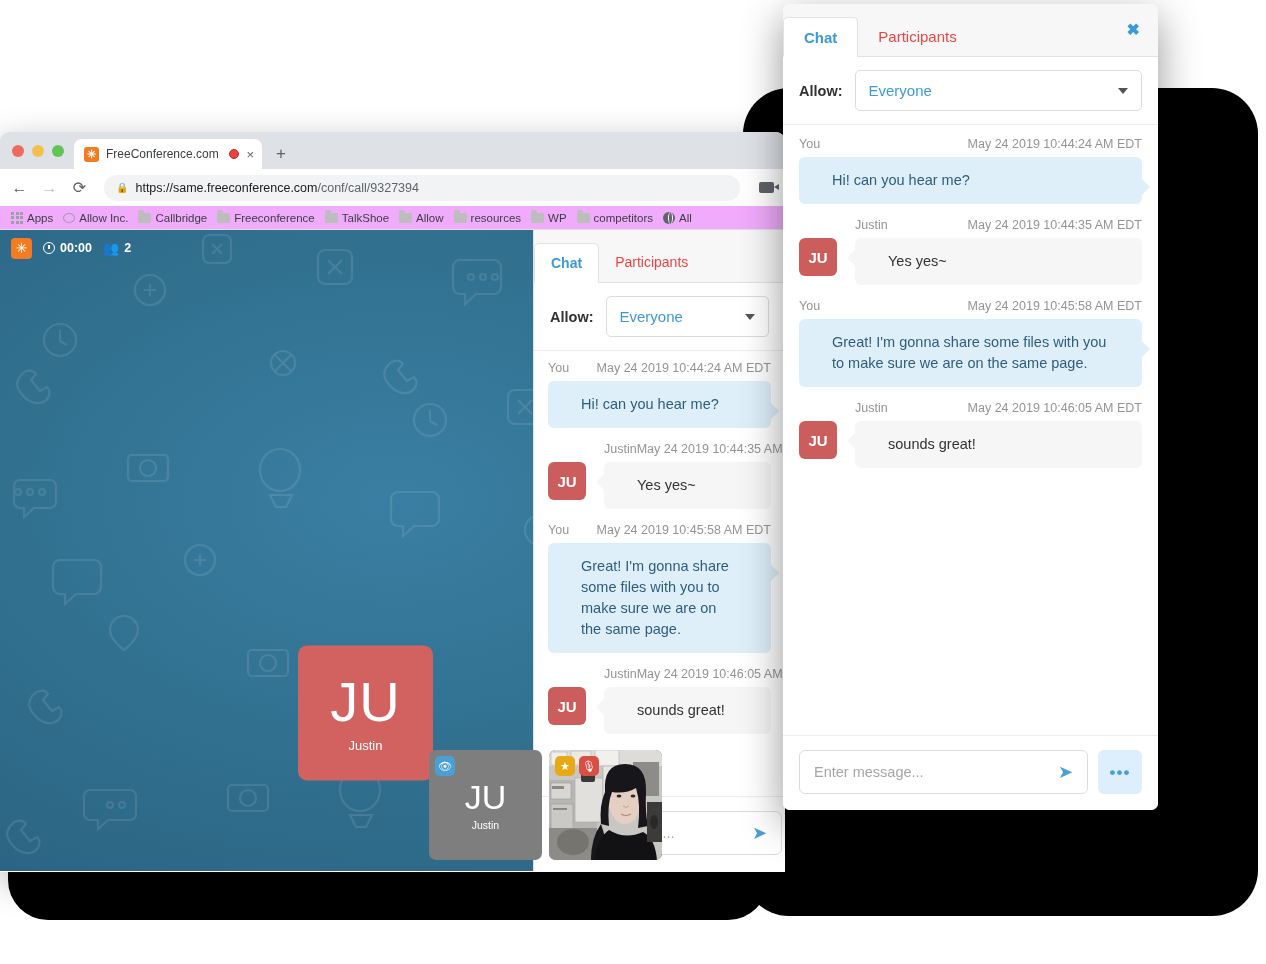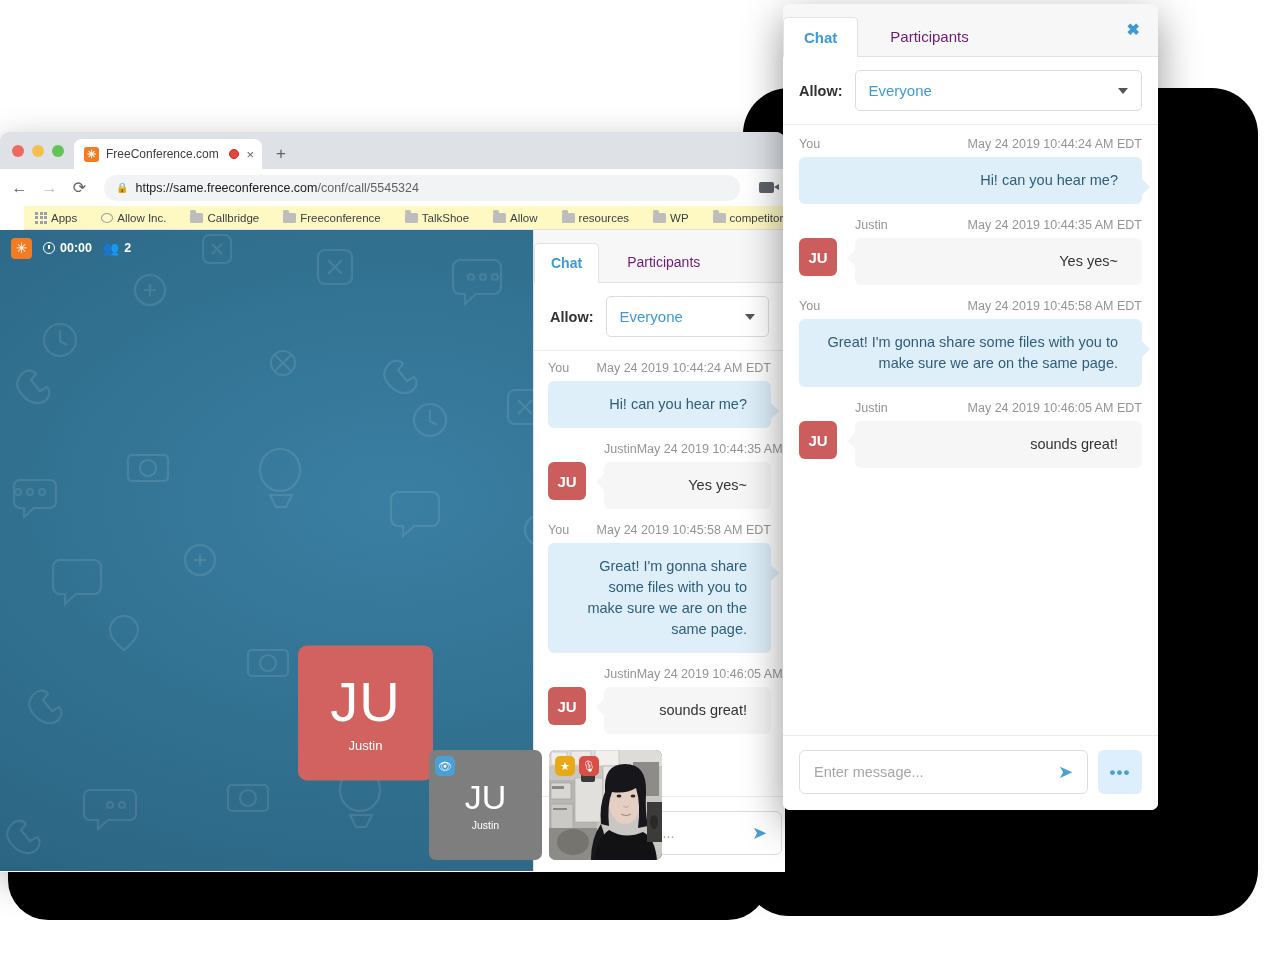--- a/index.html
+++ b/index.html
@@ -88,22 +88,22 @@
     position: relative; flex: none; margin-left: 6px;
   }
   .cam-ico:after {
     content:""; position: absolute; right: -5px; top: 2px;
     border-top: 3.5px solid transparent; border-bottom: 3.5px solid transparent;
     border-right: 5px solid #5f6368;
   }
 
   
   .bookmarks {
-    height: 24px; background: #fef9c3; display: flex; align-items: center;
-    gap: 24px; padding: 0 11px; border-bottom: 1px solid #e0e0e0; margin-left: 24px;
+    height: 24px; background: #f0abfc; display: flex; align-items: center;
+    gap: 10px; padding: 0 11px; border-bottom: 1px solid #e0e0e0;
   }
   .bm { display: flex; align-items: center; gap: 4px; }
   .bm-label { font-size: 11.5px; color: #3c4043; white-space: nowrap; }
   .folder {
     width: 13px; height: 10px; background: #bdbdbd; border-radius: 1.5px;
     position: relative; flex: none;
   }
   .folder:before {
     content:""; position:absolute; left:0; top:-2.5px; width:6px; height:3px;
     background:#bdbdbd; border-radius:1.5px 1.5px 0 0;
@@ -195,25 +195,25 @@
   .video-thumb { background: #2a2a2a; }
   .video-scene { position: absolute; inset: 0; }
 
   
   .chat-panel {
     background: #ffffff; display: flex; flex-direction: column;
     overflow: hidden;
   }
   .chat-tabs {
     height: 53px; background: #f7f7f7; display: flex; align-items: flex-end;
-    position: relative; border-bottom: 1px solid #e2e2e2; flex: none; gap: 12px;
+    position: relative; border-bottom: 1px solid #e2e2e2; flex: none;
   }
   .ctab {
     height: 40px; display: flex; align-items: center;
-    padding: 0 20px; font-size: 15px; color: #701a75;
+    padding: 0 20px; font-size: 15px; color: #ef4444;
   }
   .ctab.active {
     background: #fff; color: #3d9ad8; font-weight: bold;
     border: 1px solid #e2e2e2; border-bottom: 1px solid #fff;
     border-radius: 5px 5px 0 0; margin-bottom: -1px;
   }
   .chat-close {
     position: absolute; right: 18px; top: 18px;
     color: #3d9ad8; font-size: 16px; font-weight: bold; line-height: 1;
   }
@@ -226,29 +226,29 @@
   .allow-select {
     flex: 1; height: 41px; border: 1px solid #dcdcdc; border-radius: 5px;
     display: flex; align-items: center; justify-content: space-between;
     padding: 0 13px; background: #fff;
   }
   .allow-value { font-size: 15px; color: #3d9ad8; }
   .caret { width:0; height:0; border-left:5px solid transparent;
            border-right:5px solid transparent; border-top:6px solid #555; }
 
   .messages { flex: 1; overflow: hidden; padding: 12px 16px 4px; background:#fff; }
-  .msg { margin-bottom: 14px; text-align: right; }
+  .msg { margin-bottom: 14px; }
   .msg-head { display: flex; align-items: baseline; font-size: 12.5px; color: #949494; }
   .msg-head .who { margin-right: auto; }
   .msg-head .ts { white-space: nowrap; }
   .msg.them .msg-head { padding-left: 56px; }
   .msg.them .msg-head .who { margin-right: auto; }
   .bubble-row { display: flex; align-items: flex-start; margin-top: 6px; }
   .bubble {
-    border-radius: 6px; padding: 13px 24px; font-size: 14.5px;
+    border-radius: 6px; padding: 13px 33px; font-size: 14.5px;
     line-height: 1.45; position: relative;
   }
   .msg.me .bubble {
     background: #deeffa; color: #2f5d7c; width: 100%;
   }
   .msg.me .bubble:after {
     content:""; position:absolute; right:-8px; top:22px;
     border-top:8px solid transparent; border-bottom:8px solid transparent;
     border-left:8px solid #deeffa;
   }
@@ -331,21 +331,21 @@
       </div>
       <span class="newtab">+</span>
     </div>
 
     <div class="toolbar">
       <span class="nav-ico">←</span>
       <span class="nav-ico dim">→</span>
       <span class="nav-ico">⟳</span>
       <div class="omnibox">
         <span class="lock-ico">🔒</span>
-        <span class="url"><span>https://same.freeconference.com</span><span class="dim">/conf/call/5545324</span></span>
+        <span class="url"><span>https://same.freeconference.com</span><span class="dim">/conf/call/9327394</span></span>
       </div>
       <span class="cam-ico"></span>
     </div>
 
     <div class="bookmarks">
       <div class="bm">
         <span class="apps-grid">
             <i></i>
             <i></i>
             <i></i>

